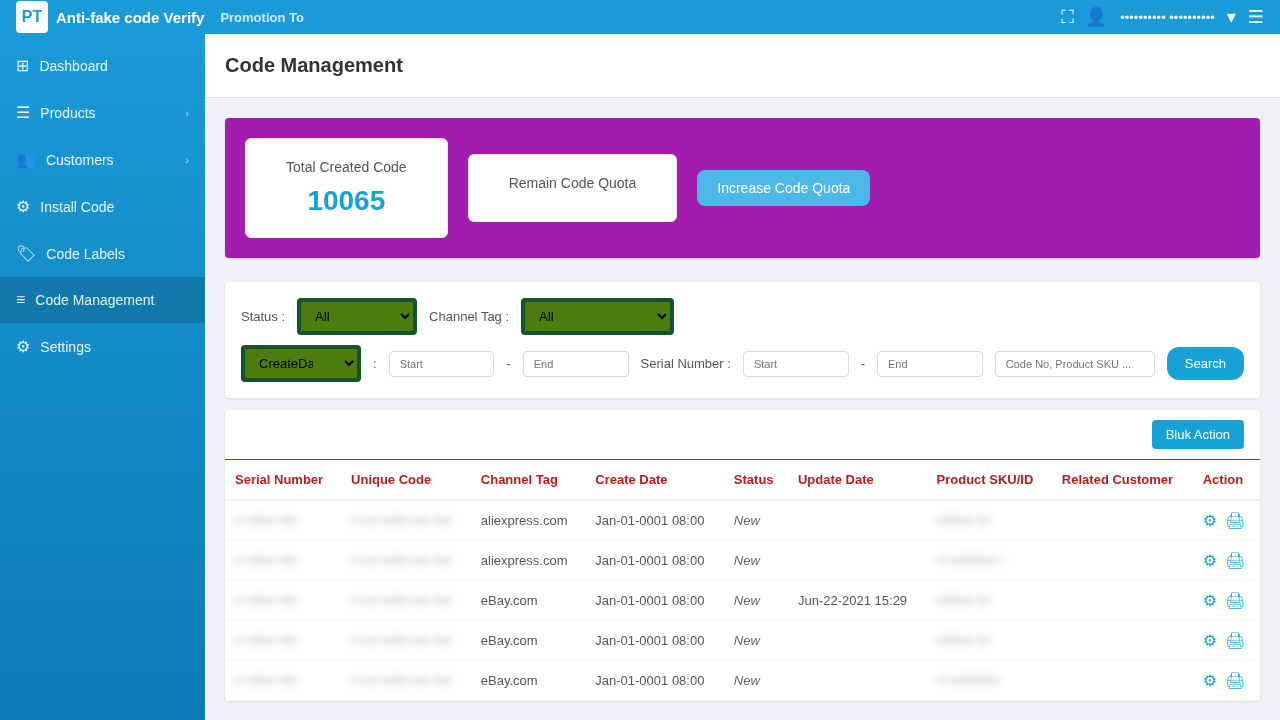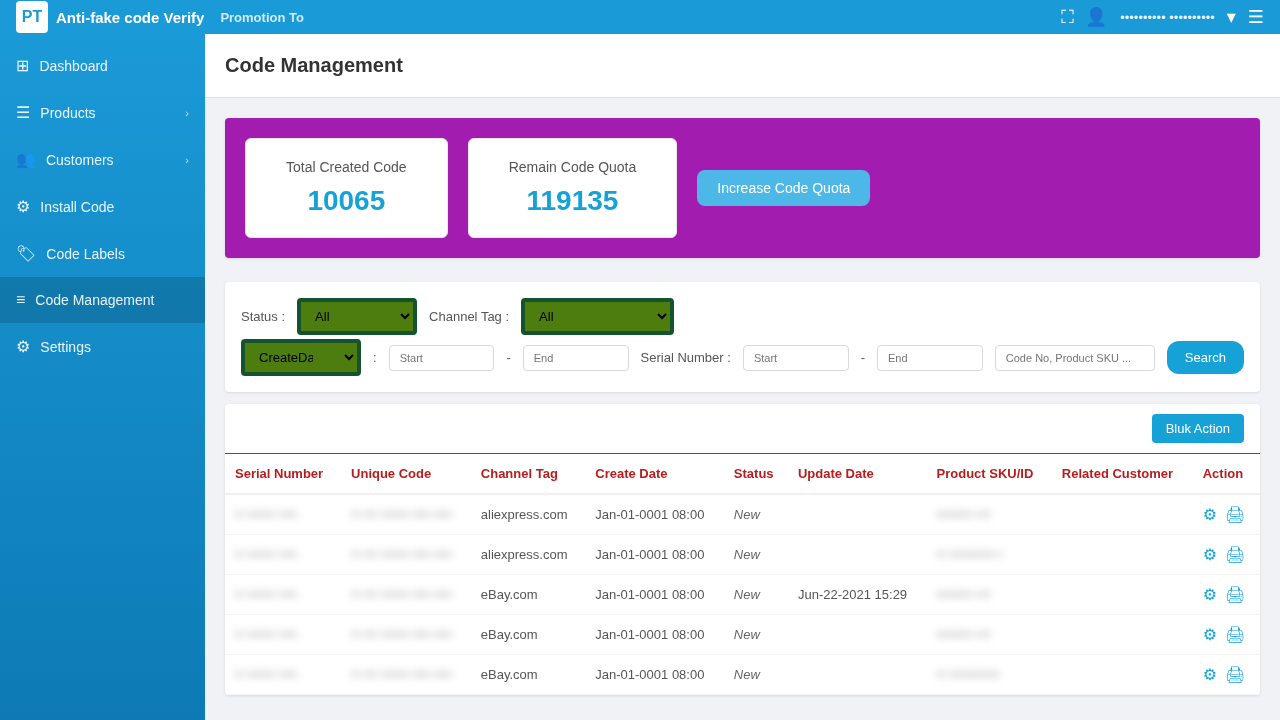--- a/index.html
+++ b/index.html
@@ -122,21 +122,21 @@
       background: white;
       padding: 16px;
       border-radius: 4px;
       box-shadow: 0 1px 3px rgba(0,0,0,0.1);
       margin-bottom: 12px;
     }
     .filter-row {
       display: flex;
       align-items: center;
       gap: 12px;
-      margin-bottom: 4px;
+      margin-bottom: 10px;
     }
     .filter-row:last-child { margin-bottom: 0; }
     .filter-label { color: #555; font-size: 13px; white-space: nowrap; }
     .filter-select {
       border: 4px solid #14532d;
       border-radius: 4px;
       padding: 6px 28px 6px 10px;
       font-size: 13px;
       appearance: auto;
       min-width: 120px;
@@ -287,21 +287,20 @@
 
     <div class="page-title">Code Management</div>
 
     <div class="stats-row">
       <div class="stat-card">
         <div class="stat-label">Total Created Code</div>
         <div class="stat-value">10065</div>
       </div>
       <div class="stat-card">
         <div class="stat-label">Remain Code Quota</div>
-        <div class="stat-value">119135</div>
       </div>
       <button class="increase-btn">Increase Code Quota</button>
     </div>
 
     <div class="filter-section">
       <div class="filter-row">
         <span class="filter-label">Status :</span>
         <select class="filter-select">
           <option>All</option>
           <option>New</option>

